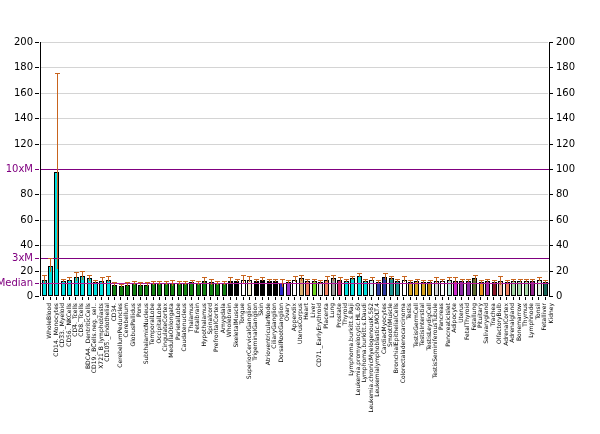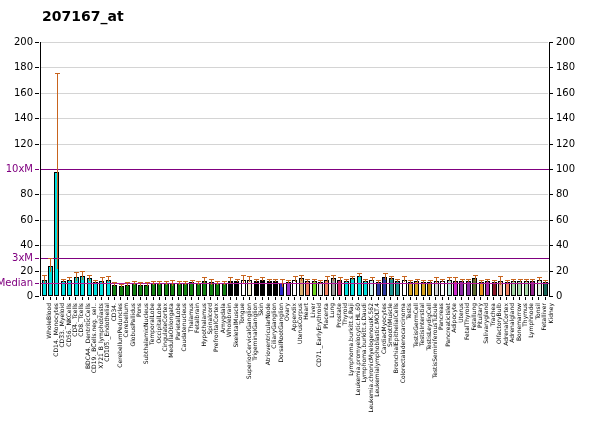--- a/index.html
+++ b/index.html
@@ -19,21 +19,20 @@
   .ylab.special-lab{font-weight:normal;}
   .xtick{position:absolute;width:1px;height:3px;background:#000;top:297px;}
   .xlab{position:absolute;font-size:6px;color:#000;white-space:nowrap;
         transform-origin:0 0;transform:rotate(-90deg) translateX(-100%);line-height:6px;}
   #xlabels{position:absolute;left:40px;top:302px;width:508px;height:132px;}
 </style>
 </head>
 <body>
 
 <div class="canvas">
-  <div class="title">207167_at</div>
   <div id="gridlayer" style="position:absolute;left:40px;top:42px;width:508px;height:254px;">
       <div class="grid" style="top: 0px;"></div>
       <div class="grid" style="top: 25.4px;"></div>
       <div class="grid" style="top: 50.8px;"></div>
       <div class="grid" style="top: 76.2px;"></div>
       <div class="grid" style="top: 101.6px;"></div>
       <div class="grid" style="top: 127px;"></div>
       <div class="grid" style="top: 152.4px;"></div>
       <div class="grid" style="top: 177.8px;"></div>
       <div class="grid" style="top: 203.2px;"></div>

